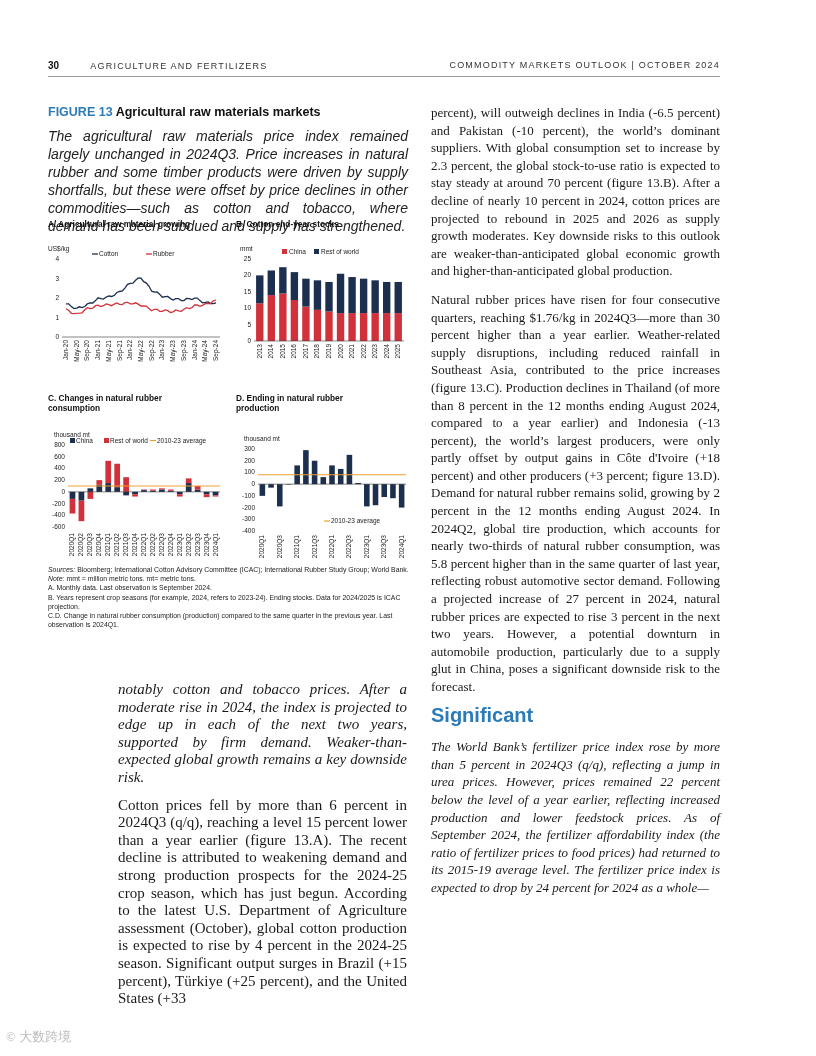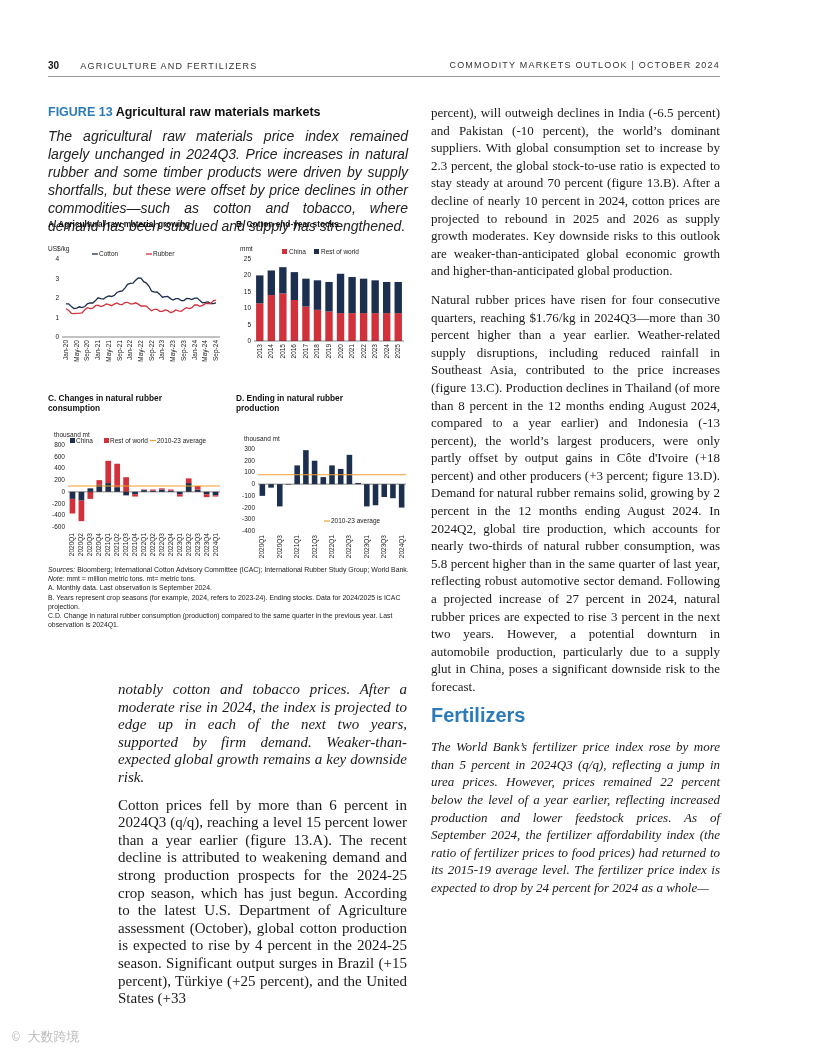--- a/index.html
+++ b/index.html
@@ -1,18 +1,18 @@
 <!DOCTYPE html>
 <html><head>
 <meta charset="utf-8">
 <style>
   html, body { margin:0; padding:0; background:#fff; }
   body { width:816px; height:1056px; position:relative; overflow:hidden; font-family:"Liberation Serif", serif; color:#1a1a1a; }
   .header { position:absolute; left:48px; right:96px; top:60px; height:18px; font-family:"Liberation Sans", sans-serif; font-size:9px; letter-spacing:1.2px; color:#333; }
-  .header .pg { font-weight:bold; margin-right:18px; letter-spacing:0; font-size:10px; color:#111; }
+  .header .pg { font-weight:bold; margin-right:28px; letter-spacing:0; font-size:10px; color:#111; }
   .header .right { position:absolute; right:0; top:0; }
   .header .rule { position:absolute; left:0; right:0; top:16px; border-top:0.8px solid #999; }
 
   .left { position:absolute; left:48px; top:105px; width:360px; }
   .fig-title { font-family:"Liberation Sans", sans-serif; font-size:12.5px; font-weight:bold; color:#111; margin-bottom:8px; }
   .fig-title .lab { color:#2b7bb9; }
   .fig-desc { font-family:"Liberation Sans", sans-serif; font-style:italic; font-size:14px; line-height:18px; color:#222; text-align:justify; }
 
   .panel { position:absolute; font-family:"Liberation Sans", sans-serif; }
   .panel-title { font-size:8.3px; font-weight:bold; color:#111; line-height:10px; }
@@ -21,21 +21,21 @@
   .notes i { font-style:italic; }
 
   .body-left { position:absolute; left:118px; top:681px; width:289px; font-size:15px; line-height:17.6px; text-align:justify; }
   .body-left .it { font-style:italic; }
   .body-left p { margin:0 0 10px 0; }
   .body-right { position:absolute; left:431px; top:104px; width:289px; font-size:13px; line-height:17.6px; text-align:justify; }
   .body-right p { margin:0 0 11px 0; }
   .fert-h { font-family:"Liberation Sans", sans-serif; font-size:20px; font-weight:bold; color:#2b7bb9; margin:10px 0 14px 0; }
   .fert-p { font-style:italic; }
 
-  .watermark { position:absolute; left:12px; top:1028px; font-family:Liberation Mono, monospace; font-size:13px; color:#bbb; }
+  .watermark { position:absolute; left:6px; top:1028px; font-family:Liberation Serif, serif; font-size:13px; color:#bbb; }
 </style>
 </head>
 <body>
 
 <div class="header">
   <span class="pg">30</span>
   <span>AGRICULTURE AND FERTILIZERS</span>
   <span class="right">COMMODITY MARKETS OUTLOOK | OCTOBER 2024</span>
   <div class="rule"></div>
 </div>
@@ -267,17 +267,17 @@
 </div>
 
 <div class="body-left">
   <p class="it">notably cotton and tobacco prices. After a moderate rise in 2024, the index is projected to edge up in each of the next two years, supported by firm demand. Weaker-than-expected global growth remains a key downside risk.</p>
   <p>Cotton prices fell by more than 6 percent in 2024Q3 (q/q), reaching a level 15 percent lower than a year earlier (figure 13.A). The recent decline is attributed to weakening demand and strong production prospects for the 2024-25 crop season, which has just begun. According to the latest U.S. Department of Agriculture assessment (October), global cotton production is expected to rise by 4 percent in the 2024-25 season. Significant output surges in Brazil (+15 percent), Türkiye (+25 percent), and the United States (+33</p>
 </div>
 
 <div class="body-right">
   <p>percent), will outweigh declines in India (-6.5 percent) and Pakistan (-10 percent), the world’s dominant suppliers. With global consumption set to increase by 2.3 percent, the global stock-to-use ratio is expected to stay steady at around 70 percent (figure 13.B). After a decline of nearly 10 percent in 2024, cotton prices are projected to rebound in 2025 and 2026 as supply growth moderates. Key downside risks to this outlook are weaker-than-anticipated global economic growth and higher-than-anticipated global production.</p>
   <p>Natural rubber prices have risen for four consecutive quarters, reaching $1.76/kg in 2024Q3—more than 30 percent higher than a year earlier. Weather-related supply disruptions, including reduced rainfall in Southeast Asia, contributed to the price increases (figure 13.C). Production declines in Thailand (of more than 8 percent in the 12 months ending August 2024, compared to a year earlier) and Indonesia (-13 percent), the world’s largest producers, were only partly offset by output gains in Côte d'Ivoire (+18 percent) and other producers (+3 percent; figure 13.D). Demand for natural rubber remains solid, growing by 2 percent in the 12 months ending August 2024. In 2024Q2, global tire production, which accounts for nearly two-thirds of natural rubber consumption, was 5.8 percent higher than in the same quarter of last year, reflecting robust automotive sector demand. Following a projected increase of 27 percent in 2024, natural rubber prices are expected to rise 3 percent in the next two years. However, a potential downturn in automobile production, particularly due to a supply glut in China, poses a significant downside risk to the forecast.</p>
-  <div class="fert-h">Fertilizers</div>
+  <div class="fert-h">Significant</div>
   <p class="fert-p">The World Bank’s fertilizer price index rose by more than 5 percent in 2024Q3 (q/q), reflecting a jump in urea prices. However, prices remained 22 percent below the level of a year earlier, reflecting increased production and lower feedstock prices. As of September 2024, the fertilizer affordability index (the ratio of fertilizer prices to food prices) had returned to its 2015-19 average level. The fertilizer price index is expected to drop by 24 percent for 2024 as a whole—</p>
 </div>
 
 <div class="watermark">© 大数跨境</div>
 
 </body></html>

